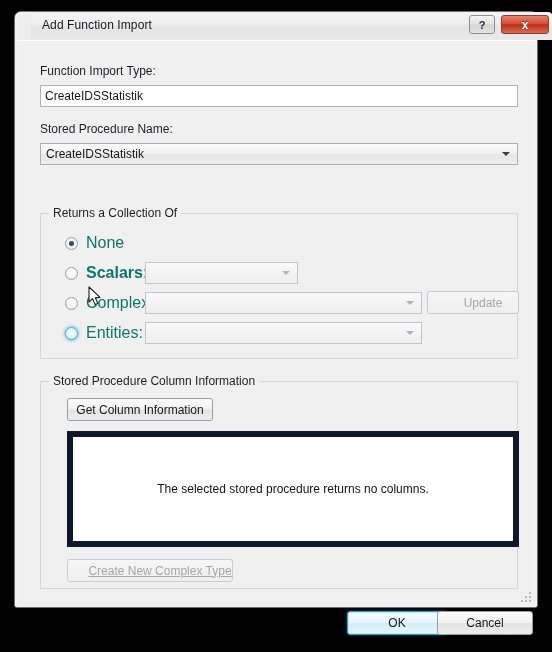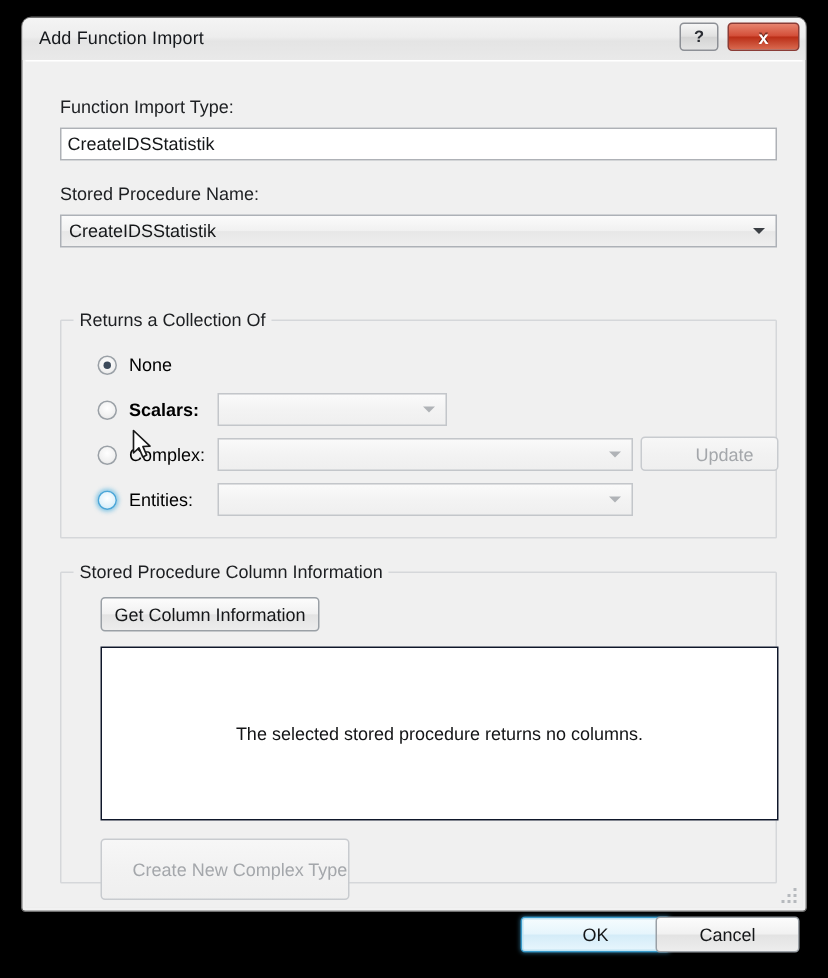--- a/index.html
+++ b/index.html
@@ -29,21 +29,21 @@
     position: absolute;
     left: 0; top: 0; right: 0; bottom: 0;
     border: 2px solid #f2f2f2;
     border-radius: 6px 6px 2px 2px;
     box-sizing: border-box;
   }
 
   
   #titlebar {
     position: absolute;
-    left: 0; top: 0;
+    left: 16px; top: 0;
     width: 100%;
     height: 28px;
     border-radius: 5px 5px 0 0;
     background: linear-gradient(180deg, #f4f4f4 0%, #ededed 45%, #e4e4e4 55%, #e9e9e9 100%);
     box-sizing: border-box;
   }
   #title-text {
     position: absolute;
     left: 11px;
     top: 6px;
@@ -196,22 +196,22 @@
     width: 5px; height: 5px;
     border-radius: 50%;
     background: #3c4a5a;
   }
   .radio.hot {
     border-color: #4ba6d8;
     background: radial-gradient(circle at 50% 38%, #ffffff 0%, #e3f3fb 55%, #c6e8f7 100%);
     box-shadow: 0 0 3px 1px rgba(93,183,224,0.75);
   }
   .radio-label {
-    font-size: 12px;
-    color: #000000;
+    font-size: 16px;
+    color: #0f766e;
     margin-left: 8px;
     white-space: nowrap;
     text-align: right;
   }
 
   
   .btn {
     position: absolute;
     box-sizing: border-box;
     border: 1px solid #9aa0a6;
@@ -233,33 +233,33 @@
     padding-left: 20px;
   }
   .btn.default-btn {
     border: 1px solid #3a9bcb;
     box-shadow: 0 0 0 1px #bfe3f2 inset, 0 0 3px rgba(70,165,212,0.55);
     background: linear-gradient(180deg, #f6fcfe 0%, #e6f5fc 48%, #d4ecf8 52%, #e8f6fd 100%);
   }
 
   #update-btn { left: 410px; top: 250px; width: 92px; height: 23px; }
   #get-col-btn { left: 50px; top: 357px; width: 146px; height: 23px; }
-  #create-complex-btn { left: 50px; top: 518px; width: 166px; height: 41px; }
+  #create-complex-btn { left: 50px; top: 518px; width: 166px; height: 23px; text-decoration: underline; }
   #ok-btn { left: 330px; top: 570px; width: 100px; height: 24px; }
   #cancel-btn { left: 420px; top: 570px; width: 96px; height: 24px; }
 
   
   #col-list {
     position: absolute;
     left: 50px;
     top: 390px;
     width: 452px;
     height: 116px;
     background: #ffffff;
-    border: 1px solid #0f172a;
+    border: 6px solid #0f172a;
     box-sizing: border-box;
     display: flex;
     align-items: center;
     justify-content: center;
   }
   #col-list-msg {
     font-size: 12px;
     color: #131416;
   }
 

